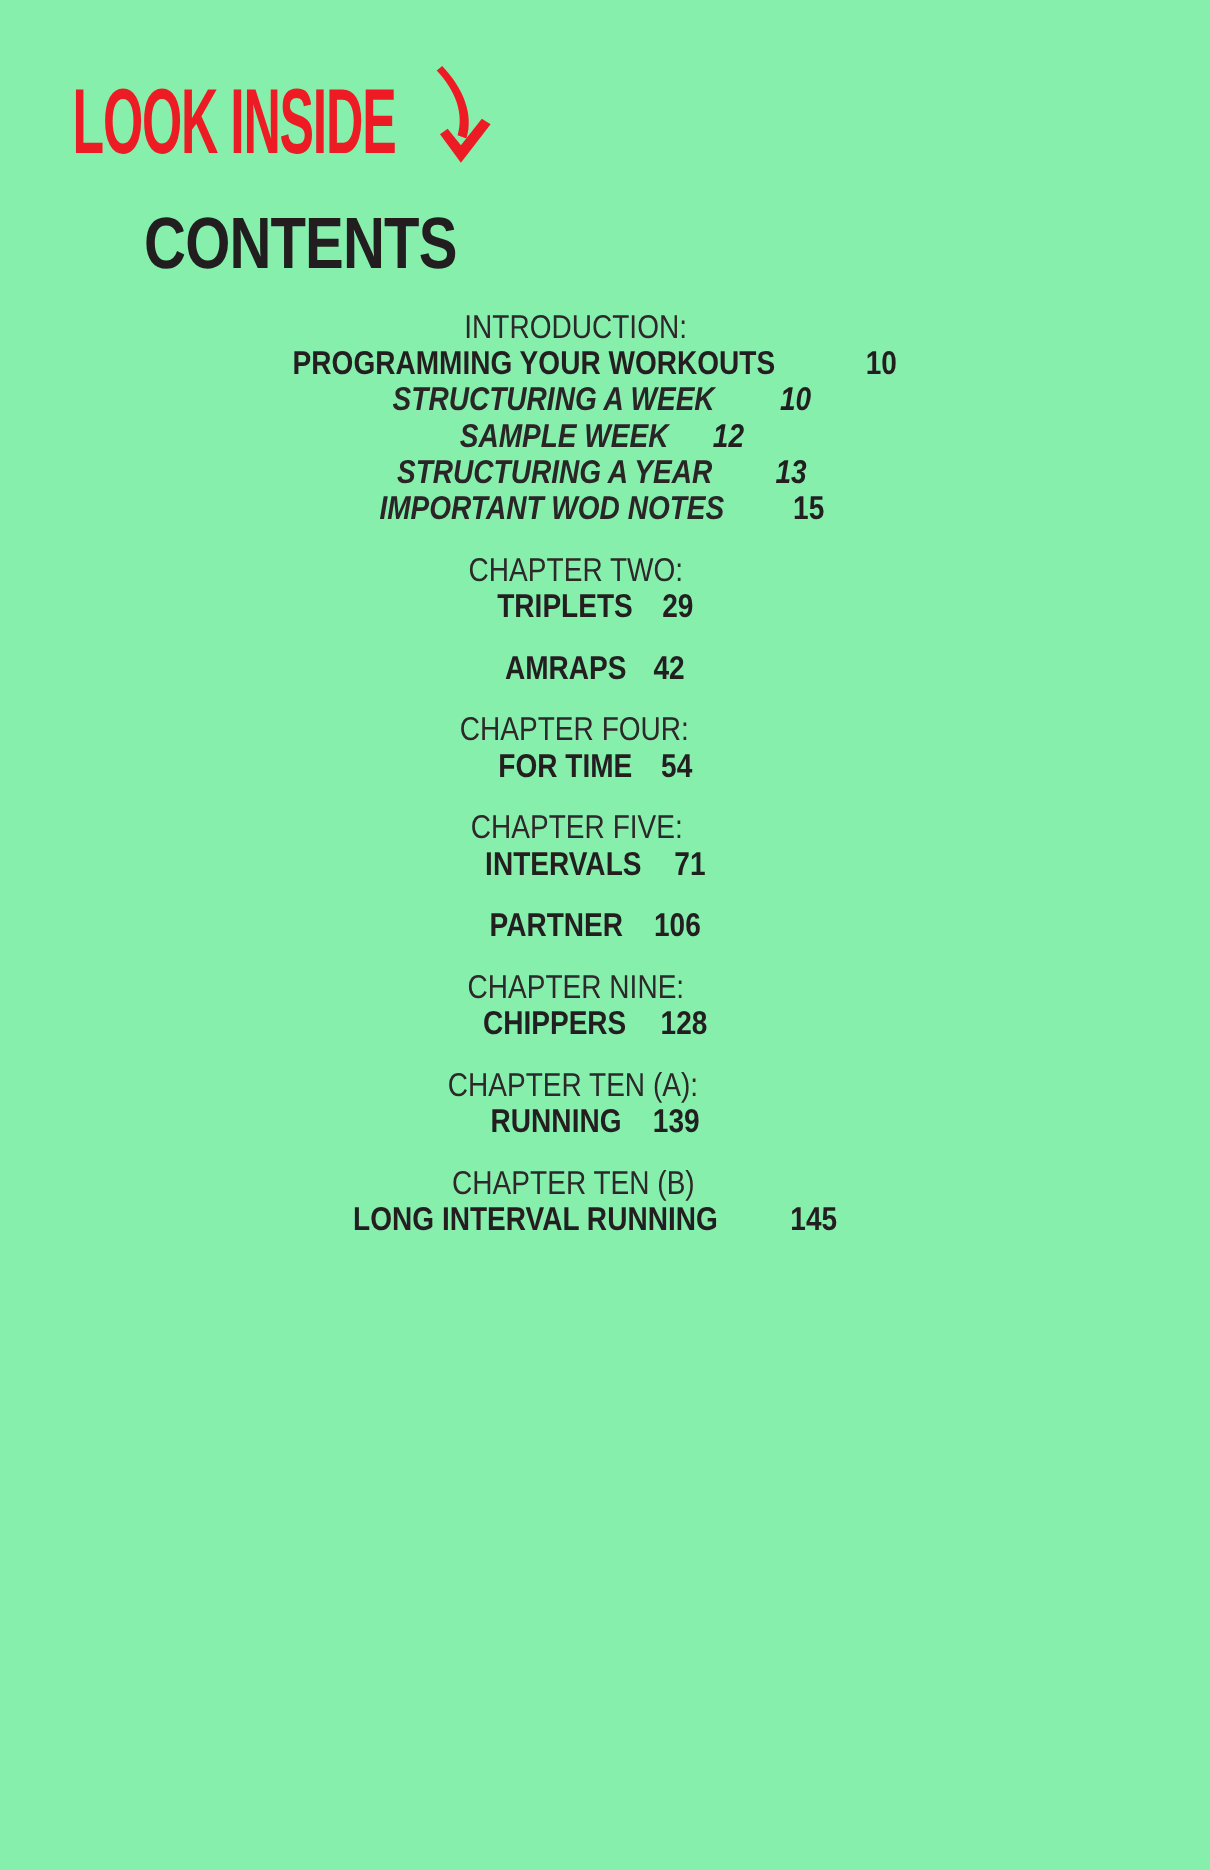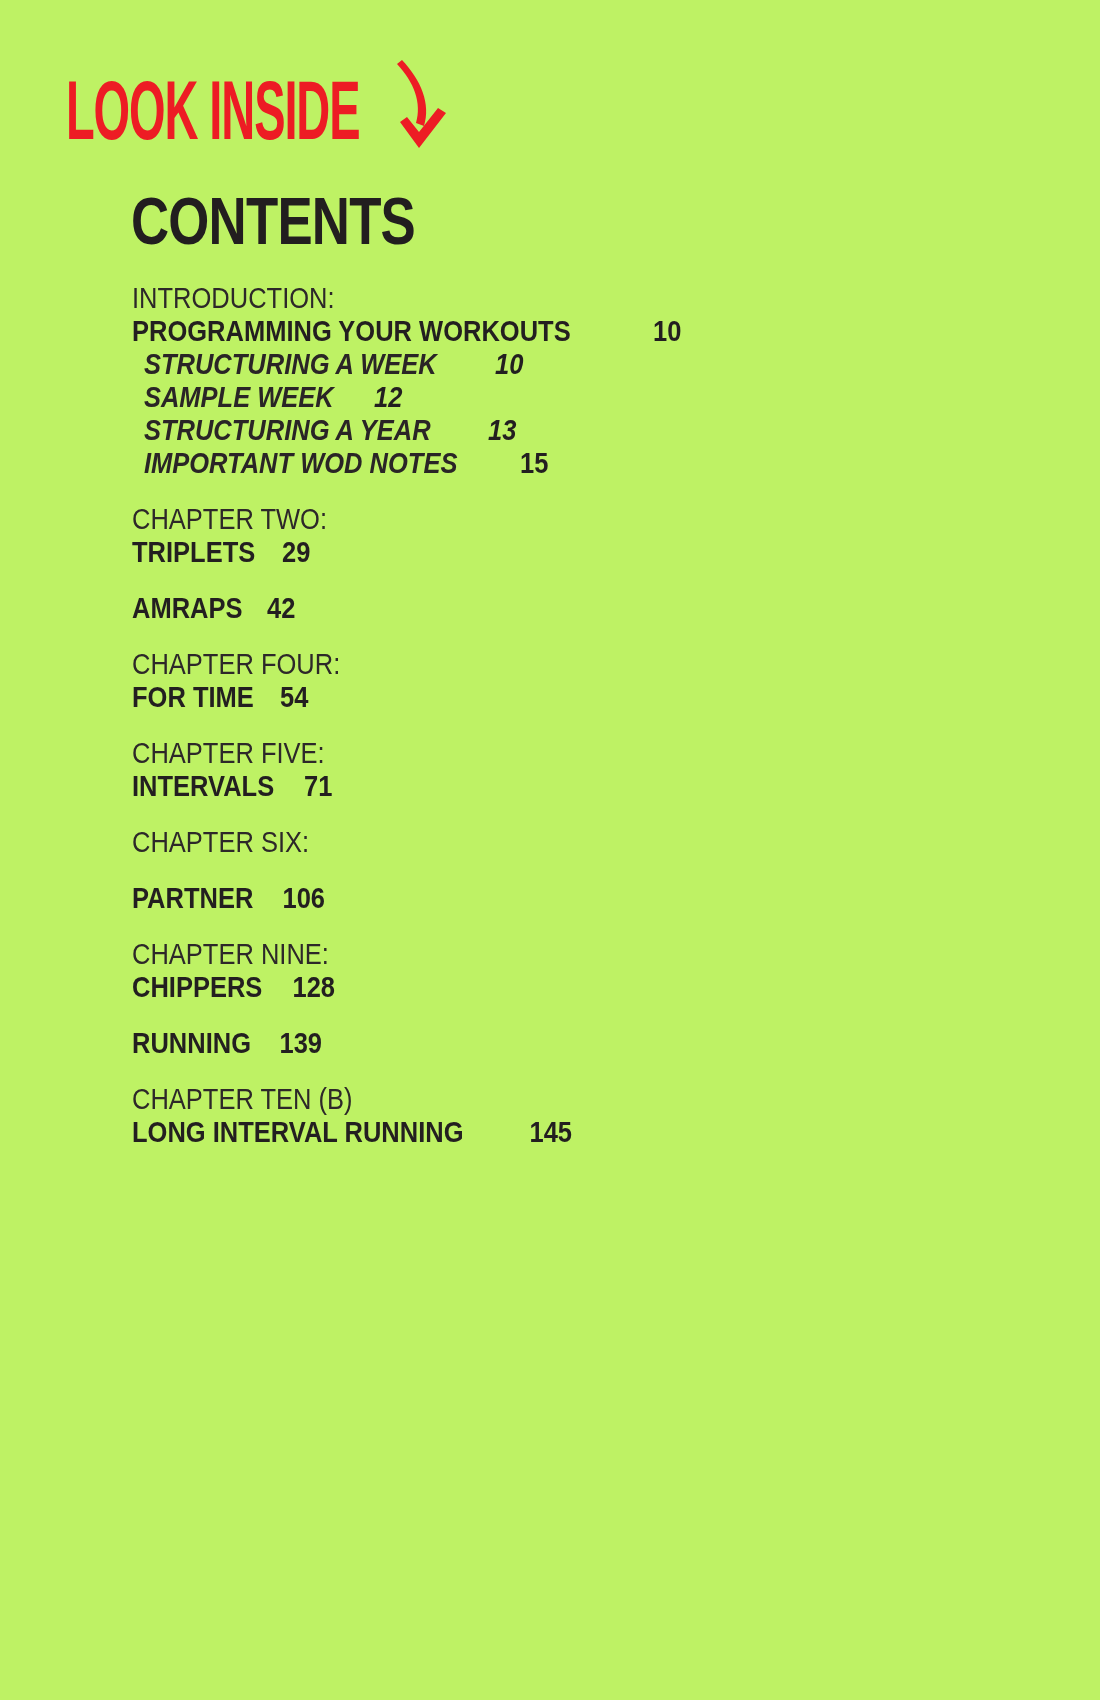--- a/index.html
+++ b/index.html
@@ -1,33 +1,33 @@
 <!DOCTYPE html>
 <html><head>
 <meta charset="utf-8">
 <style>
   html,body{margin:0;padding:0;background:#ffffff;}
-  .page{position:relative;width:1100px;height:1700px;background:#bef264;overflow:hidden;
+  .page{position:relative;width:1100px;height:1700px;background:#86efac;overflow:hidden;
         font-family:"Liberation Sans",sans-serif;color:#231f20;}
 
   
   .look-inside{position:absolute;left:66px;top:68px;height:90px;display:flex;align-items:flex-start;cursor:pointer;}
   .look-inside .label{display:inline-block;font-size:84px;line-height:84px;font-weight:700;
         color:#ed1c24;letter-spacing:-2px;white-space:nowrap;
         transform:scaleX(0.56);transform-origin:left top;}
   .look-inside .arrow{position:absolute;left:322px;top:-10px;width:68px;height:92px;}
 
   
   .contents-title{position:absolute;left:131px;top:188px;font-size:66px;line-height:66px;
         font-weight:700;letter-spacing:-1px;color:#221e1f;white-space:nowrap;
         transform:scaleX(0.80);transform-origin:left top;}
 
   
   .toc{position:absolute;left:132px;top:281px;width:818px;font-size:30px;}
-  .row{height:33px;display:flex;justify-content:flex-start;align-items:flex-end;white-space:nowrap;}
+  .row{height:33px;display:flex;justify-content:center;align-items:flex-end;white-space:nowrap;}
   .lbl{display:inline-block;line-height:32px;transform:scaleX(0.85);transform-origin:left bottom;}
   .num{display:inline-block;line-height:32px;font-weight:700;transform:scaleX(0.85);transform-origin:right bottom;}
   .kicker .lbl{font-weight:400;color:#2d2829;}
   .titleline .lbl{font-weight:700;color:#231f20;}
   .sub .lbl{font-style:italic;font-weight:700;color:#2a2526;padding-left:14px;}
   .sub .num{font-style:italic;}
   .sub.pg-upright .num{font-style:normal;}
   .chapter-block{margin-top:23px;}
 </style>
 </head>
@@ -105,23 +105,20 @@
       <div class="row kicker">
           <span class="lbl">CHAPTER FIVE:</span>
         </div>
       <div class="row titleline">
         <span class="lbl">INTERVALS</span>
         <span class="num">71</span>
       </div>
     </div>
 
     <div class="chapter-block">
-      <div class="row kicker">
-          <span class="lbl">CHAPTER SIX:</span>
-        </div>
     </div>
 
 
     <div class="chapter-block">
       <div class="row titleline">
         <span class="lbl">PARTNER</span>
         <span class="num">106</span>
       </div>
     </div>
 
@@ -129,20 +126,23 @@
       <div class="row kicker">
           <span class="lbl">CHAPTER NINE:</span>
         </div>
       <div class="row titleline">
         <span class="lbl">CHIPPERS</span>
         <span class="num">128</span>
       </div>
     </div>
 
     <div class="chapter-block">
+      <div class="row kicker">
+          <span class="lbl">CHAPTER TEN (A):</span>
+        </div>
       <div class="row titleline">
         <span class="lbl">RUNNING</span>
         <span class="num">139</span>
       </div>
     </div>
 
     <div class="chapter-block">
       <div class="row kicker">
           <span class="lbl">CHAPTER TEN (B)</span>
         </div>

